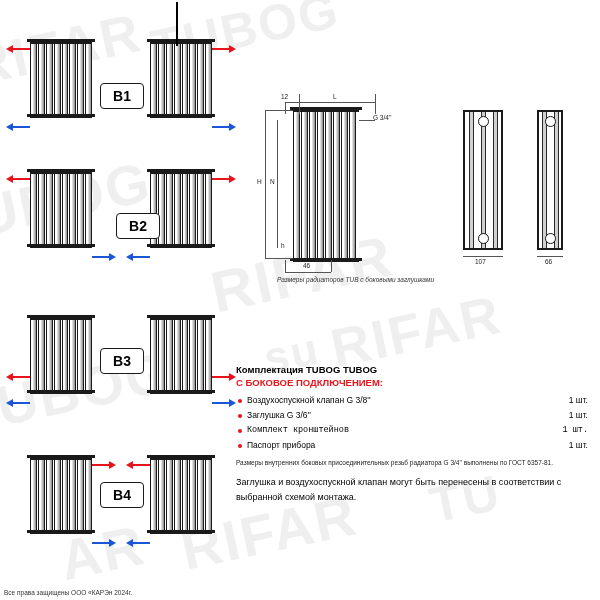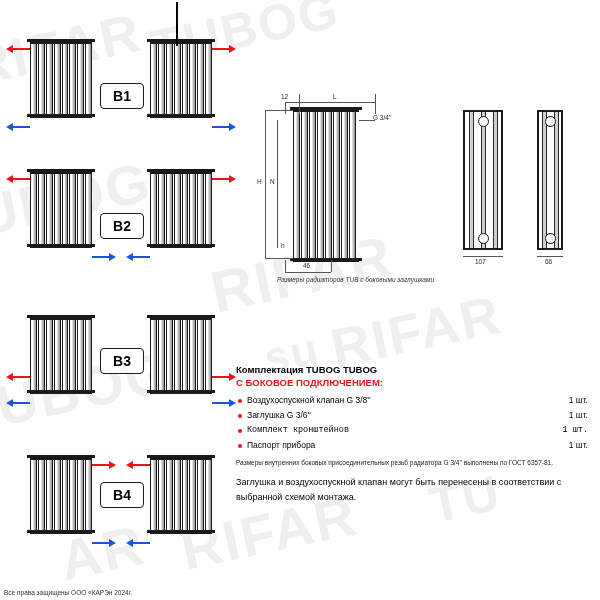--- a/index.html
+++ b/index.html
@@ -227,21 +227,21 @@
     <div class="cap-b"></div>
   </div>
   <div class="arrow red" style="left:212px;top:178px;width:24px;">
     <div class="shaft" style="left:0;width:17px;"></div>
       <div class="head" style="left:17px;"></div>
   </div>
   <div class="arrow blue left" style="left:126px;top:256px;width:24px;">
     <div class="shaft" style="left:7px;width:17px;"></div>
       <div class="head" style="left:0;"></div>
   </div>
-  <div class="schemebox" style="left:100px;top:213px;">
+  <div class="schemebox" style="left:116px;top:213px;">
     <span>B2</span>
   </div>
 
   <div class="rad" style="left:30px;top:318px;width:62px;height:72px;">
     <div class="body" style="width:62px;height:72px;">
       <div class="col"></div>
         <div class="col"></div>
         <div class="col"></div>
         <div class="col"></div>
         <div class="col"></div>

